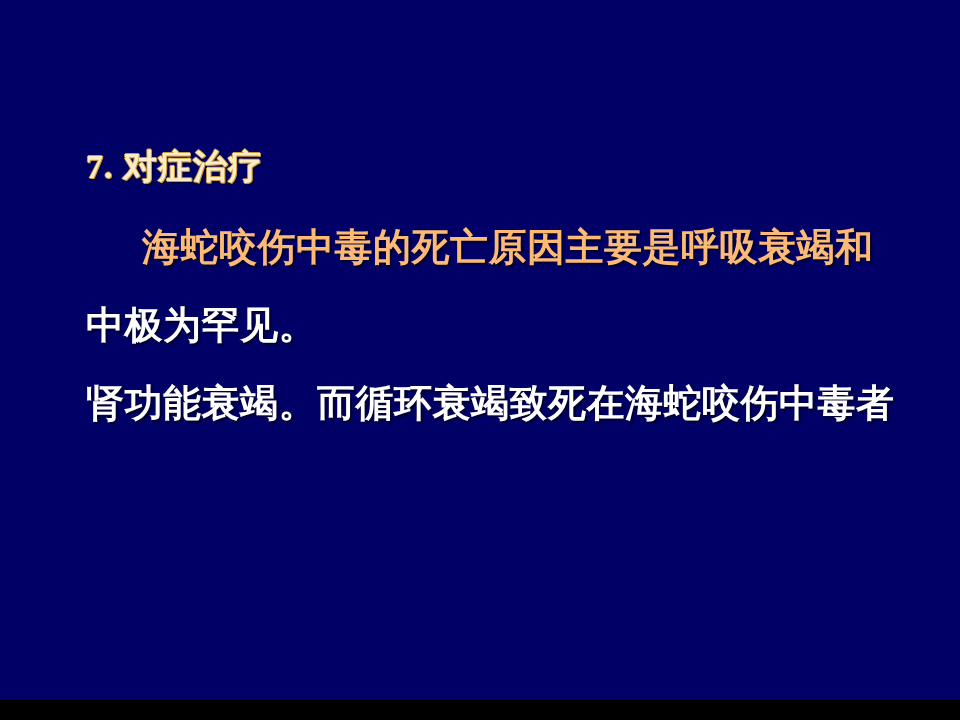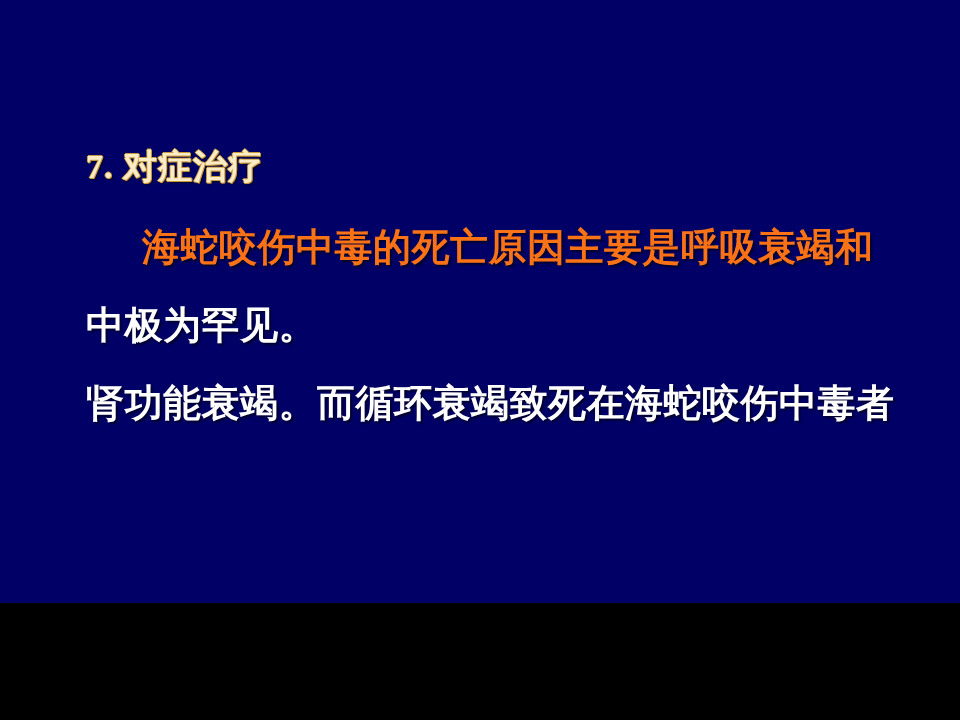--- a/index.html
+++ b/index.html
@@ -4,21 +4,21 @@
 <title>Slide</title>
 <style>
   html, body {
     margin: 0;
     padding: 0;
     background: #000000;
   }
   #slide {
     position: relative;
     width: 960px;
-    height: 603px;
+    height: 700px;
     background: #000066;
     overflow: hidden;
     font-family: "Liberation Sans", "DejaVu Sans", sans-serif;
     -webkit-font-smoothing: antialiased;
   }
 
   
   #slide-title {
     position: absolute;
     left: 86px;
@@ -59,18 +59,18 @@
   }
 </style>
 </head>
 <body>
 
 <div id="slide" style="background: rgb(0, 0, 102);">
 
   <h1 id="slide-title" style="color: rgb(251, 236, 200);">7. 对症治疗</h1>
 
   <div id="slide-body">
-    <div class="body-line indent" style="color: #f97316;">海蛇咬伤中毒的死亡原因主要是呼吸衰竭和</div>
+    <div class="body-line indent" style="color: #fdba74;">海蛇咬伤中毒的死亡原因主要是呼吸衰竭和</div>
     <div class="body-line" style="color: rgb(255, 255, 255);">中极为罕见。</div>
     <div class="body-line" style="color: rgb(255, 255, 255);">肾功能衰竭。而循环衰竭致死在海蛇咬伤中毒者</div>
   </div>
 
 </div>
 
 </body></html>

